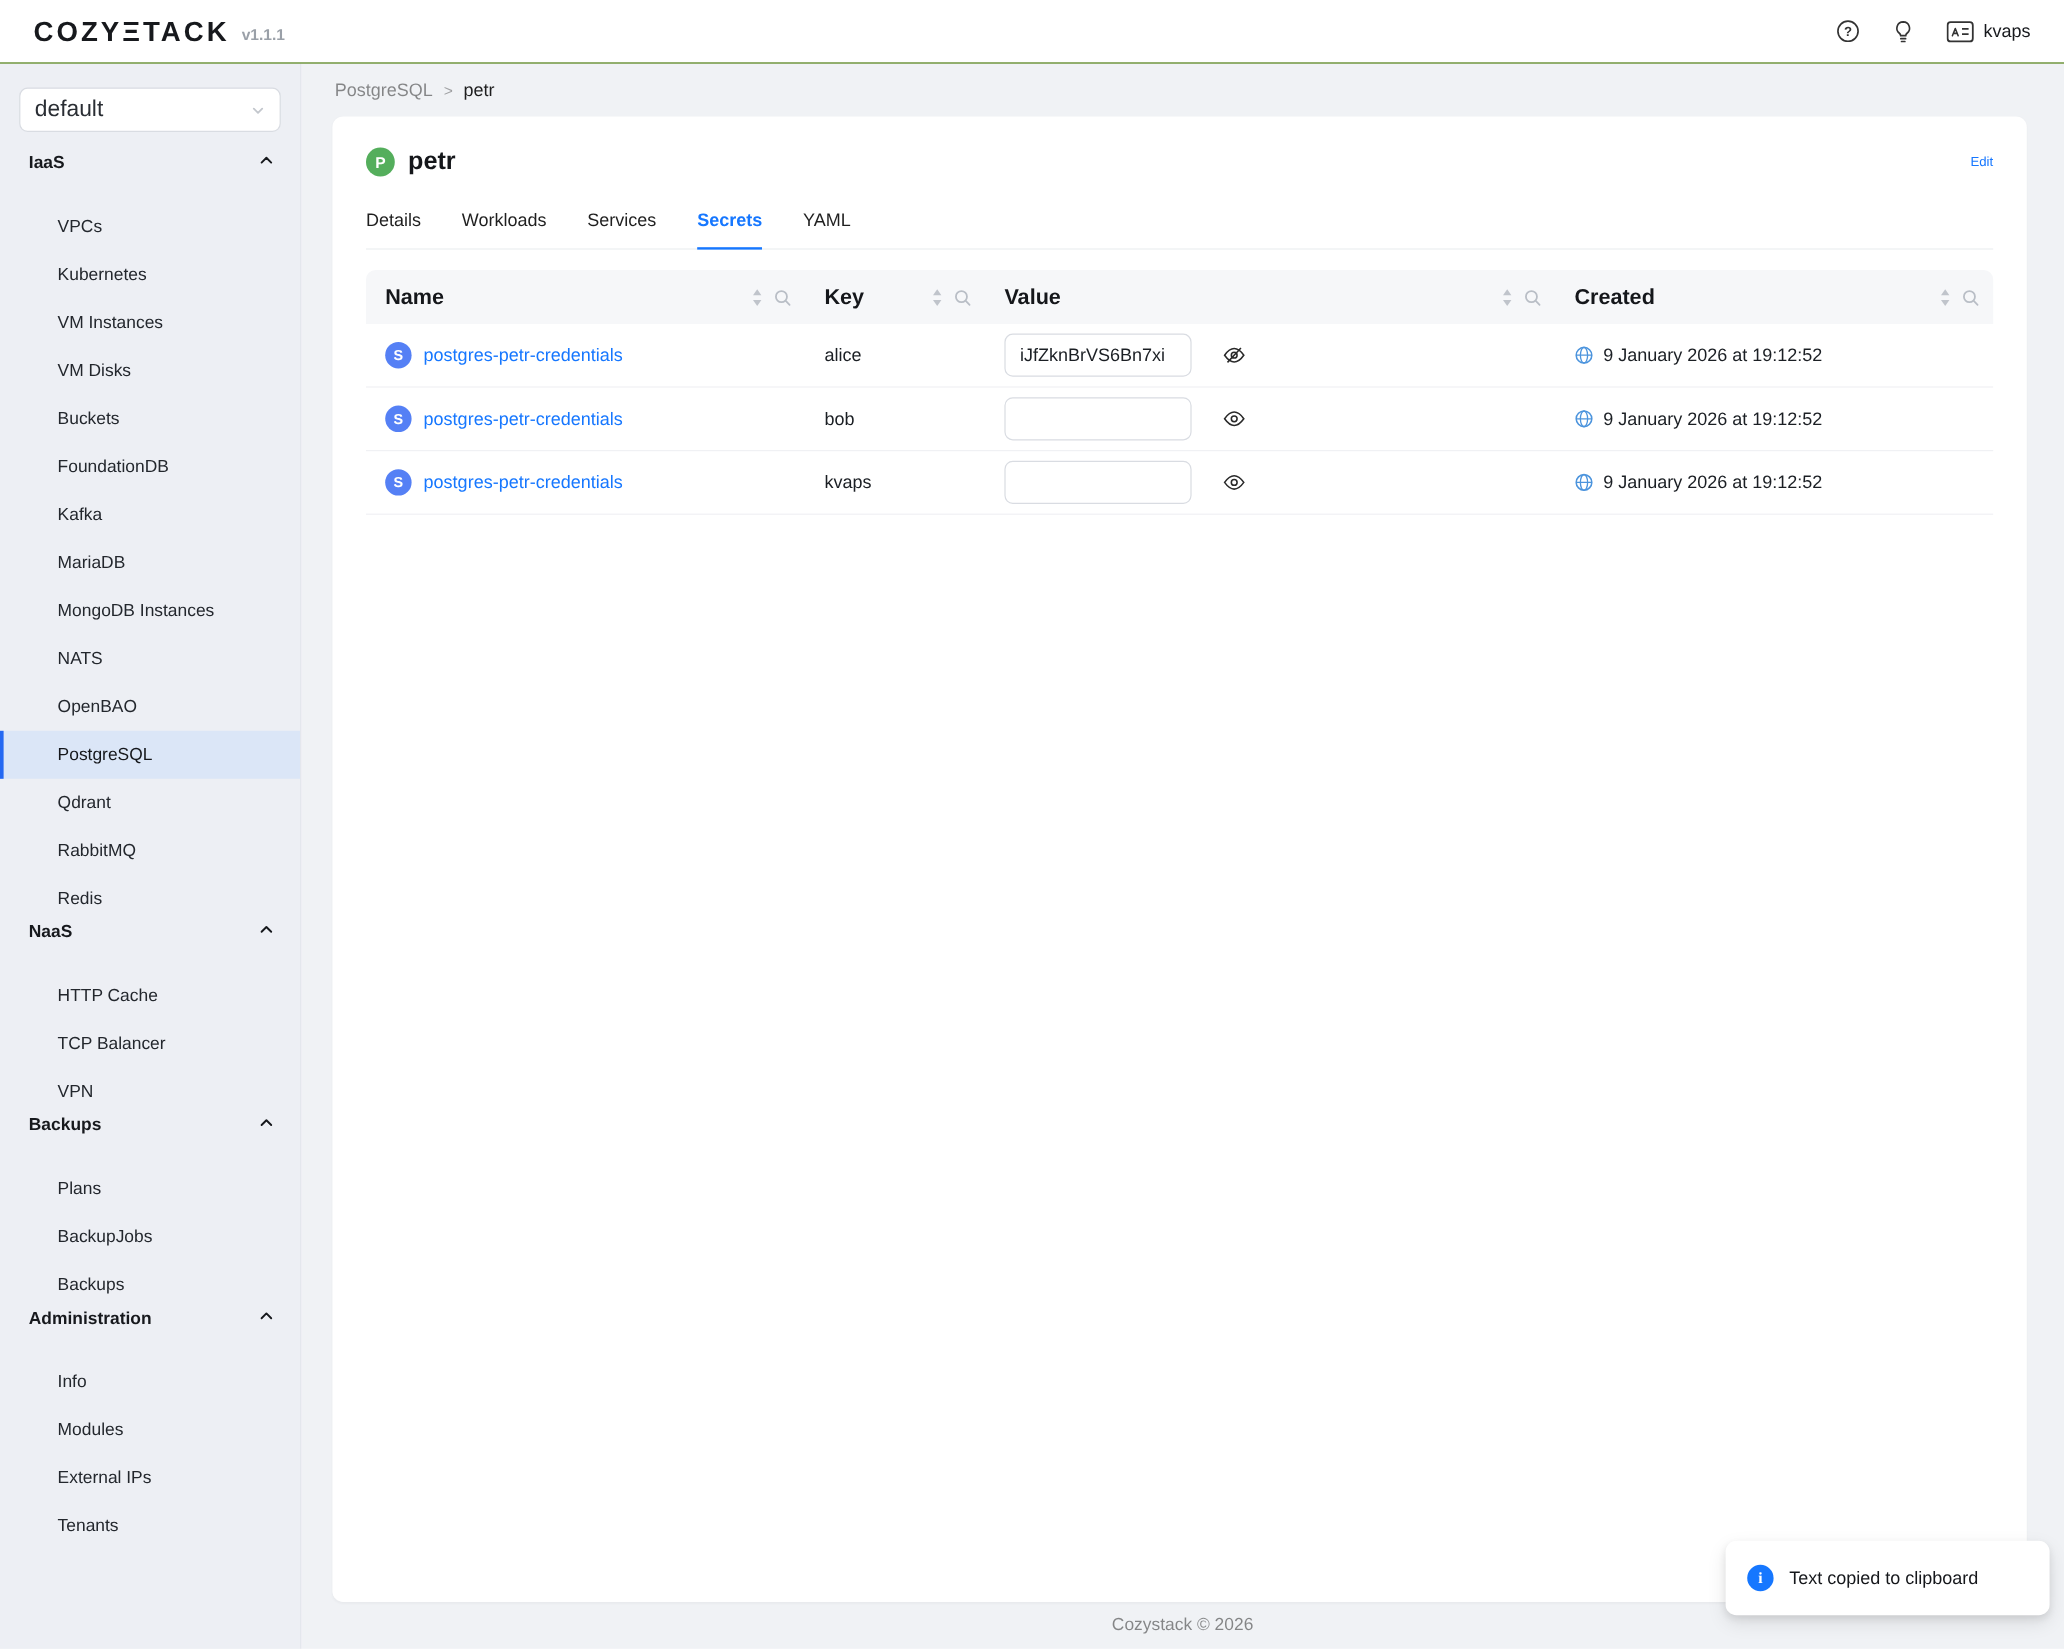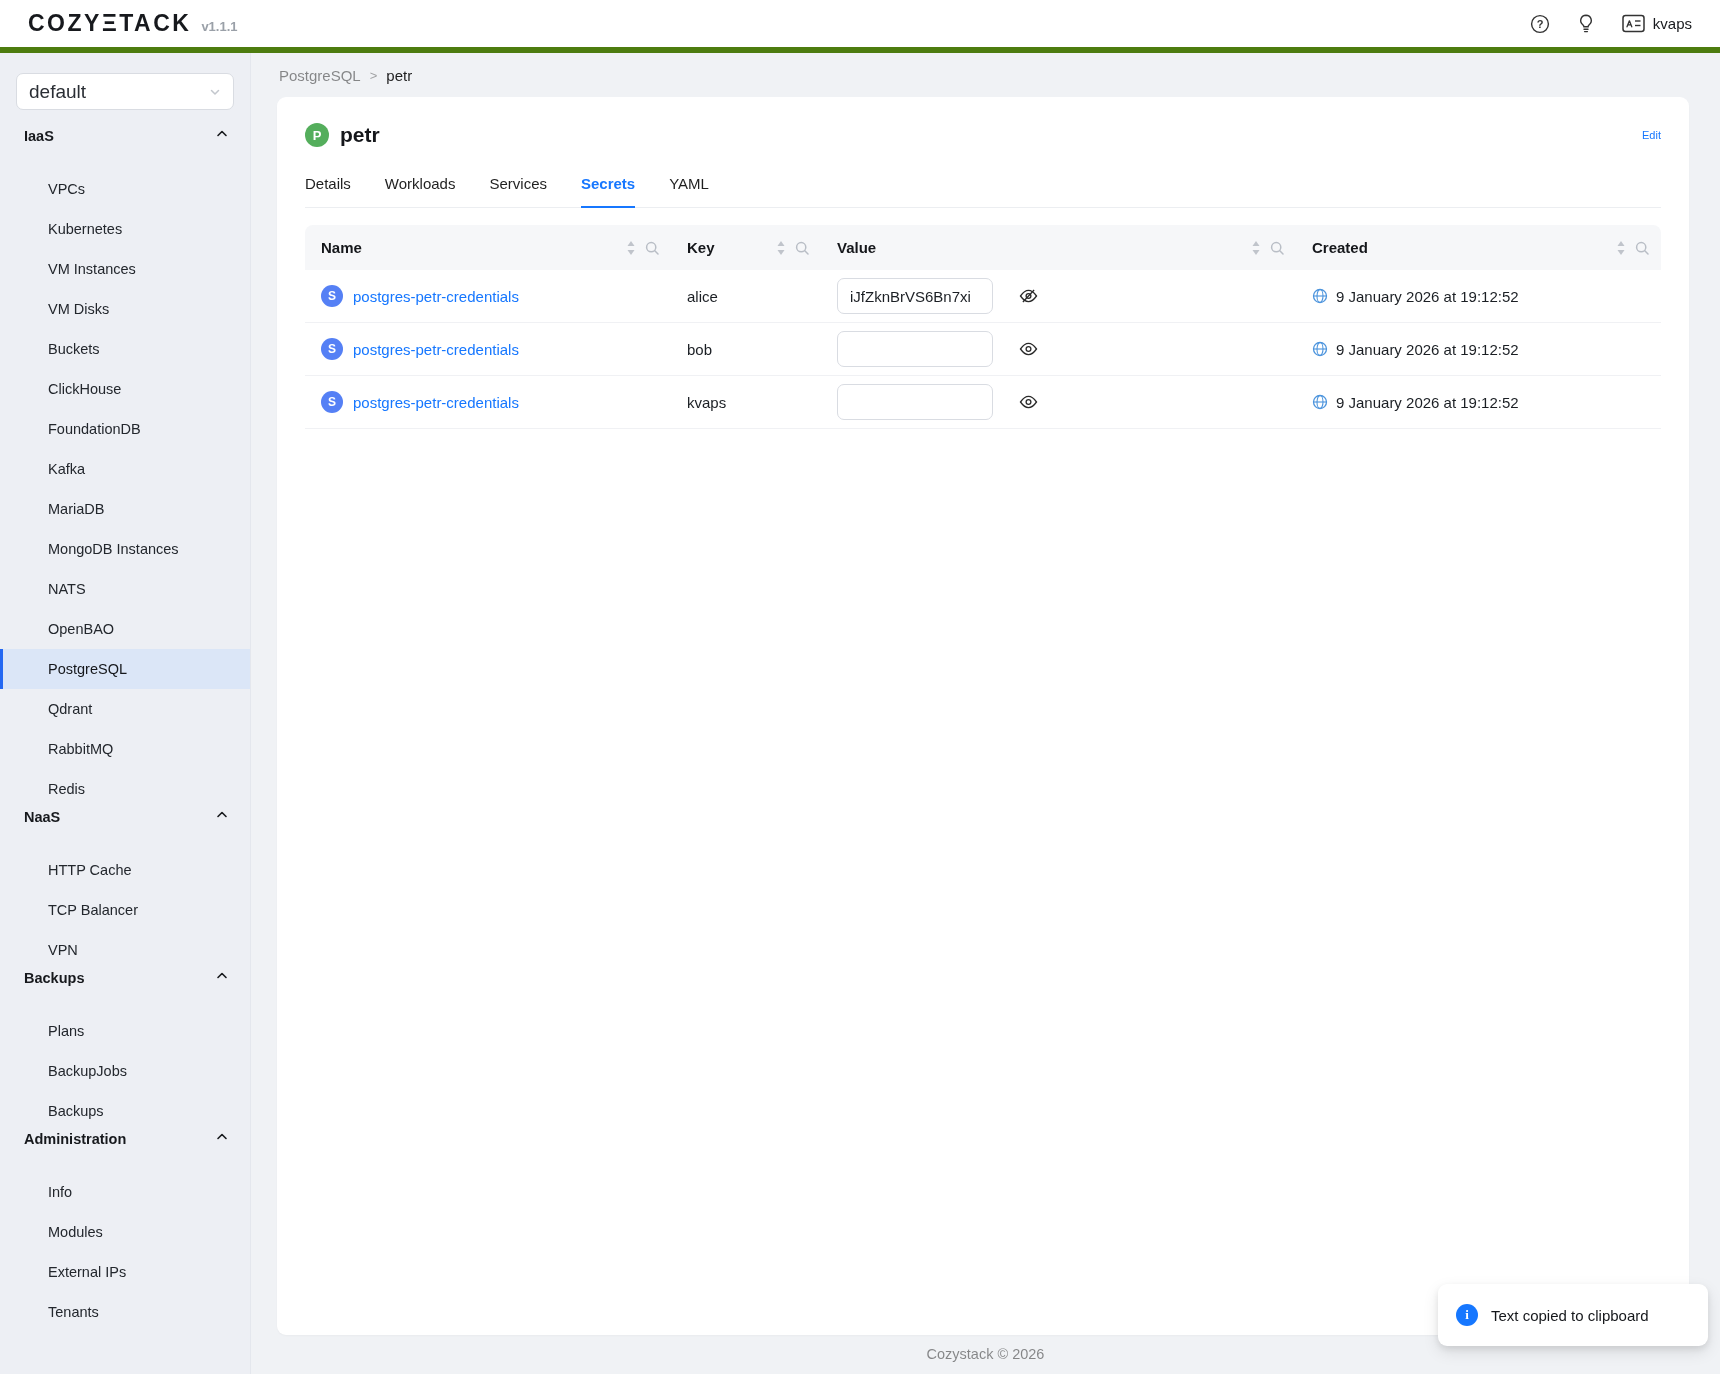--- a/index.html
+++ b/index.html
@@ -10,21 +10,21 @@
     background:#f0f2f5;
     color:#1b1f24;
     position:relative;
     overflow:hidden;
   }
   svg { display:block; }
 
   
   .app-header {
     position:absolute; top:0; left:0; right:0; height:53px;
-    background:#fff; border-bottom:6px solid #4d7c0f;
+    background:#fff; border-bottom:1px solid #4d7c0f;
     display:flex; align-items:center; padding:0 28px; z-index:5;
   }
   .logo { font-size:23px; font-weight:700; letter-spacing:2.5px; color:#17191d; cursor:pointer; }
   .version { font-size:13px; font-weight:700; color:#9aa0a8; margin-left:10px; margin-top:5px; }
   .header-right { margin-left:auto; display:flex; align-items:center; gap:26px; }
   .hicon { display:flex; align-items:center; cursor:pointer; }
   .user-chip { display:flex; align-items:center; gap:8px; cursor:pointer; }
   .username { font-size:15px; color:#17191d; }
 
   
@@ -77,21 +77,21 @@
   .edit-link { margin-left:auto; color:#1677ff; font-size:11px; cursor:pointer; }
 
   .tabs { margin-top:28px; display:flex; gap:34px; border-bottom:1px solid #eceef1; }
   .tab { padding-bottom:14px; font-size:15px; color:rgba(0,0,0,0.88); cursor:pointer; }
   .tab.active { color:#1677ff; border-bottom:2px solid #1677ff; margin-bottom:-1px; font-weight:600; }
 
   
   .table { margin-top:17px; }
   .thead, .trow { display:grid; grid-template-columns:366px 150px 475px 1fr; }
   .thead { background:#f6f7f9; border-radius:8px 8px 0 0; height:45px; align-items:center; }
-  .th { display:flex; align-items:center; padding:0 12px 0 16px; font-size:15px; font-weight:700; color:#15171b; }
+  .th { display:flex; align-items:center; padding:0 12px 0 16px; font-size:18px; font-weight:700; color:#15171b; }
   .th-icons { margin-left:auto; display:flex; align-items:center; gap:9px; }
   .sort-icon, .col-search-icon { cursor:pointer; display:flex; }
   .trow { height:53px; align-items:center; border-bottom:1px solid #f0f1f4; }
   .td { display:flex; align-items:center; padding:0 16px; font-size:15px; color:#1b1f24; }
   .secret-badge {
     width:22px; height:22px; border-radius:50%; background:#5580f5; color:#fff;
     font-size:12px; font-weight:700; display:flex; align-items:center; justify-content:center;
     flex:0 0 auto;
   }
   .secret-link { color:#1677ff; margin-left:10px; cursor:pointer; }
@@ -174,21 +174,20 @@
             <path d="M2 7.5 6 3.5 10 7.5" stroke="currentColor" stroke-width="1.6" fill="none" stroke-linecap="round" stroke-linejoin="round"></path>
           </svg>
         </span>
     </div>
     <div class="nav-item">VPCs</div>
     <div class="nav-item">Kubernetes</div>
     <div class="nav-item">VM Instances</div>
     <div class="nav-item">VM Disks</div>
     <div class="nav-item">Buckets</div>
 
-    <div class="nav-item">ClickHouse</div>
     <div class="nav-item">FoundationDB</div>
     <div class="nav-item">Kafka</div>
     <div class="nav-item">MariaDB</div>
     <div class="nav-item">MongoDB Instances</div>
     <div class="nav-item">NATS</div>
     <div class="nav-item">OpenBAO</div>
     <div class="nav-item selected">PostgreSQL</div>
     <div class="nav-item">Qdrant</div>
     <div class="nav-item">RabbitMQ</div>
     <div class="nav-item">Redis</div>

